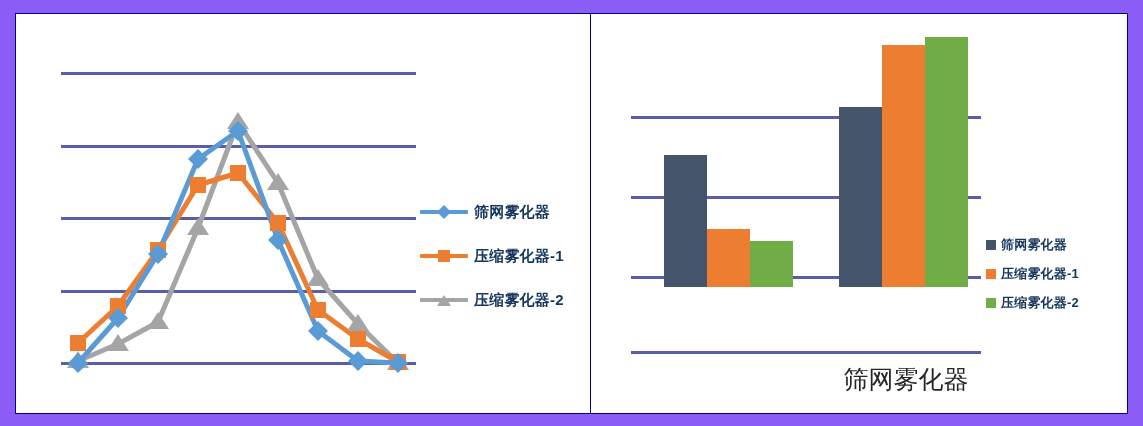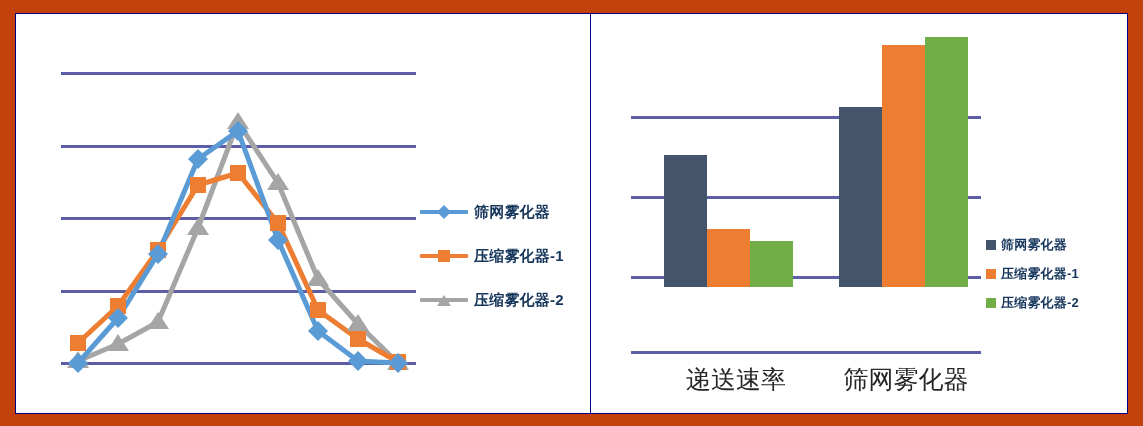--- a/index.html
+++ b/index.html
@@ -6,21 +6,21 @@
   html, body {
     margin: 0;
     padding: 0;
     background: #ffffff;
     font-family: "Liberation Sans", "DejaVu Sans", sans-serif;
   }
   #root {
     position: relative;
     width: 1143px;
     height: 426px;
-    background: #c2410c;
+    background: #8b5cf6;
     overflow: hidden;
   }
   .panel-frame {
     position: absolute;
     box-sizing: border-box;
     border: 1.5px solid #000080;
     background: #ffffff;
   }
   #panel-left  { left: 15px;  top: 13px; width: 576px; height: 401px; }
   #panel-right { left: 590px; top: 13px; width: 538px; height: 401px; }
@@ -225,21 +225,20 @@
         <div class="bar" style="left:116px; width:43px; height:58px;  background:#ed7d31; bottom:64px;"></div>
         <div class="bar" style="left:159px; width:43px; height:46px;  background:#70ad47; bottom:64px;"></div>
       </div>
 
       <div class="bar-group" style="left:0; top:0; width:400px; height:337px;">
         <div class="bar" style="left:248px; width:43px; height:180px; background:#44546a; bottom:64px;"></div>
         <div class="bar" style="left:291px; width:43px; height:242px; background:#ed7d31; bottom:64px;"></div>
         <div class="bar" style="left:334px; width:43px; height:250px; background:#70ad47; bottom:64px;"></div>
       </div>
 
-      <div class="cat-label" style="left:55px; top:349px; width:180px;">递送速率</div>
       <div class="cat-label" style="left:225px; top:349px; width:180px;">筛网雾化器</div>
 
       <div class="legend-bar">
         <div class="legend-row">
           <span class="swatch-box" style="background:#44546a;"></span>
           <span class="legend-label">筛网雾化器</span>
         </div>
         <div class="legend-row">
           <span class="swatch-box" style="background:#ed7d31;"></span>
           <span class="legend-label">压缩雾化器-1</span>

